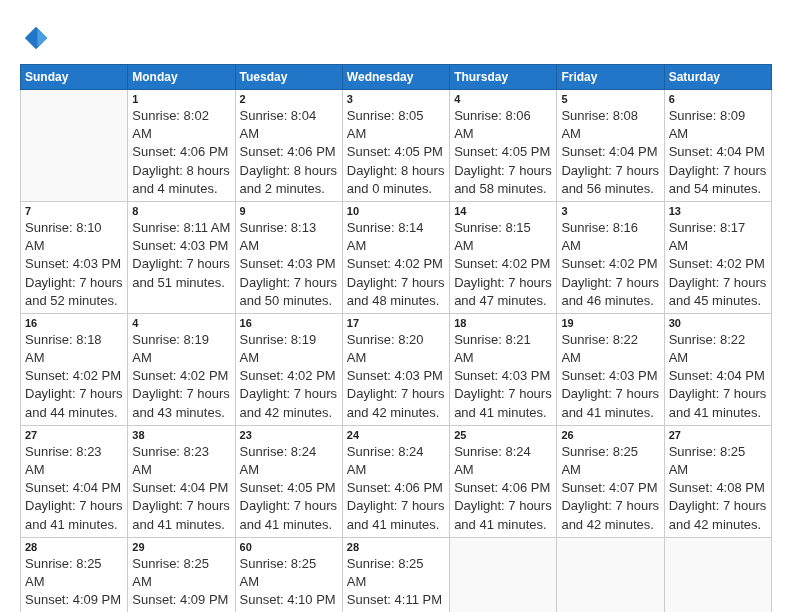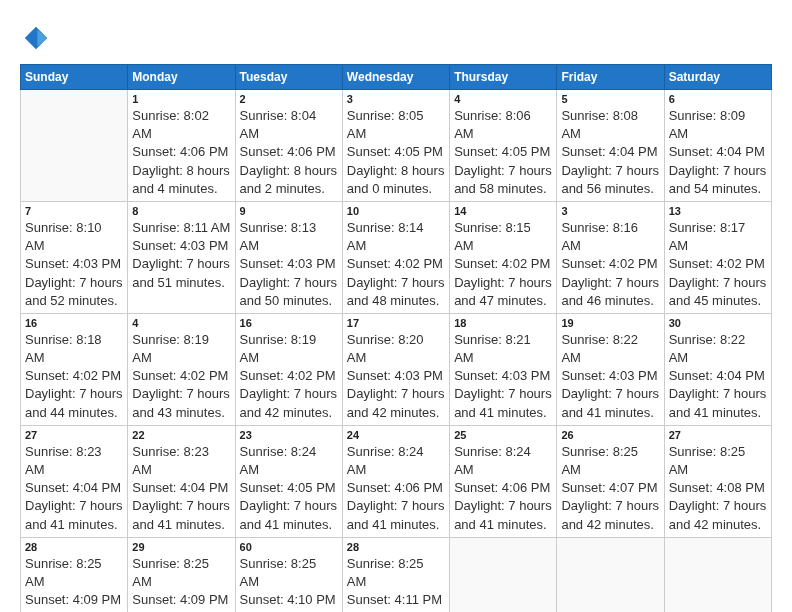--- a/index.html
+++ b/index.html
@@ -215,21 +215,21 @@
             <span class="day-num">30</span>
             <div class="day-info">Sunrise: 8:22 AM<br>Sunset: 4:04 PM<br>Daylight: 7 hours and 41 minutes.</div>
           </td>
         </tr>
         <tr>
           <td>
             <span class="day-num">27</span>
             <div class="day-info">Sunrise: 8:23 AM<br>Sunset: 4:04 PM<br>Daylight: 7 hours and 41 minutes.</div>
           </td>
           <td>
-            <span class="day-num">22</span>
+            <span class="day-num">38</span>
             <div class="day-info">Sunrise: 8:23 AM<br>Sunset: 4:04 PM<br>Daylight: 7 hours and 41 minutes.</div>
           </td>
           <td>
             <span class="day-num">23</span>
             <div class="day-info">Sunrise: 8:24 AM<br>Sunset: 4:05 PM<br>Daylight: 7 hours and 41 minutes.</div>
           </td>
           <td>
             <span class="day-num">24</span>
             <div class="day-info">Sunrise: 8:24 AM<br>Sunset: 4:06 PM<br>Daylight: 7 hours and 41 minutes.</div>
           </td>

